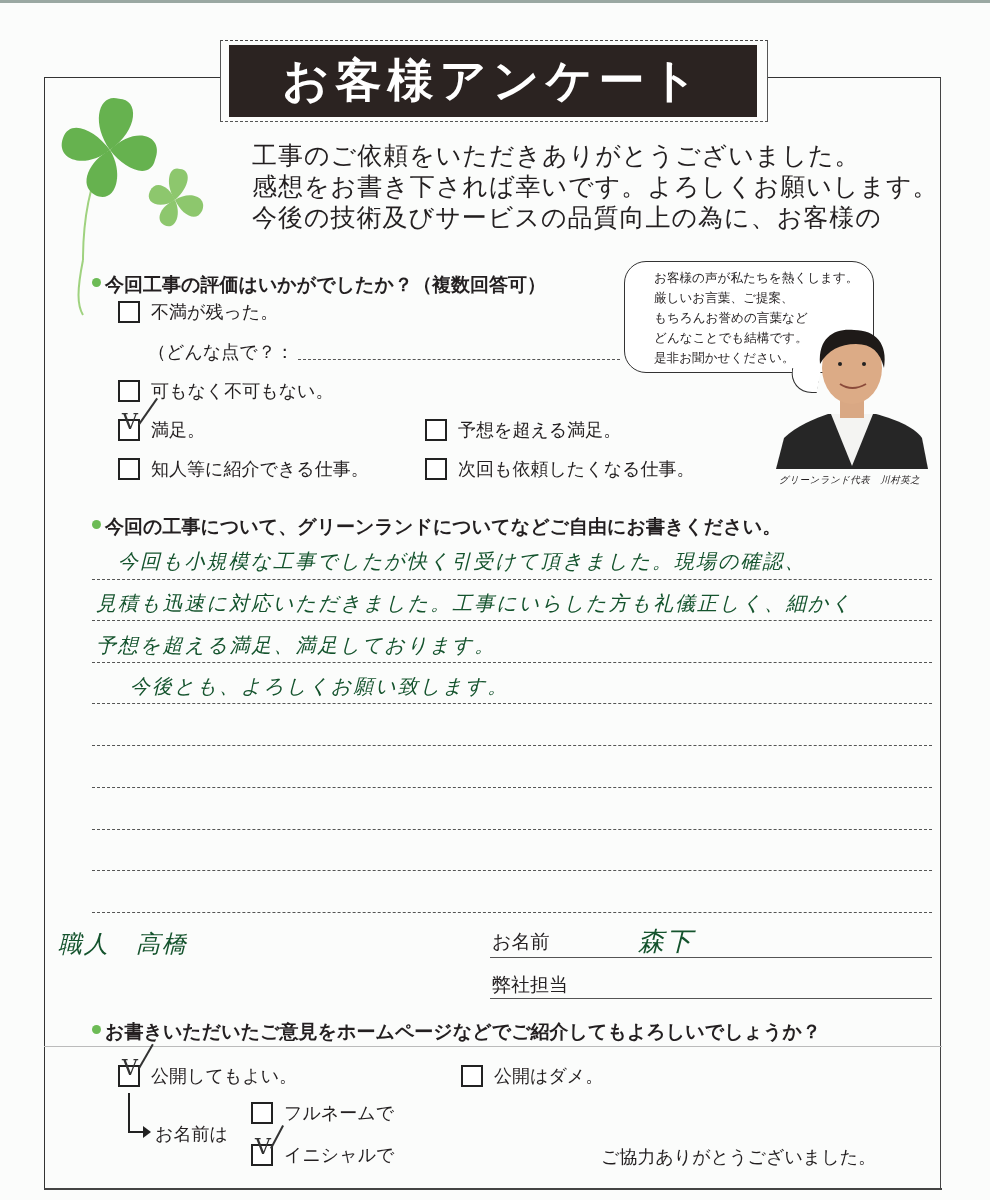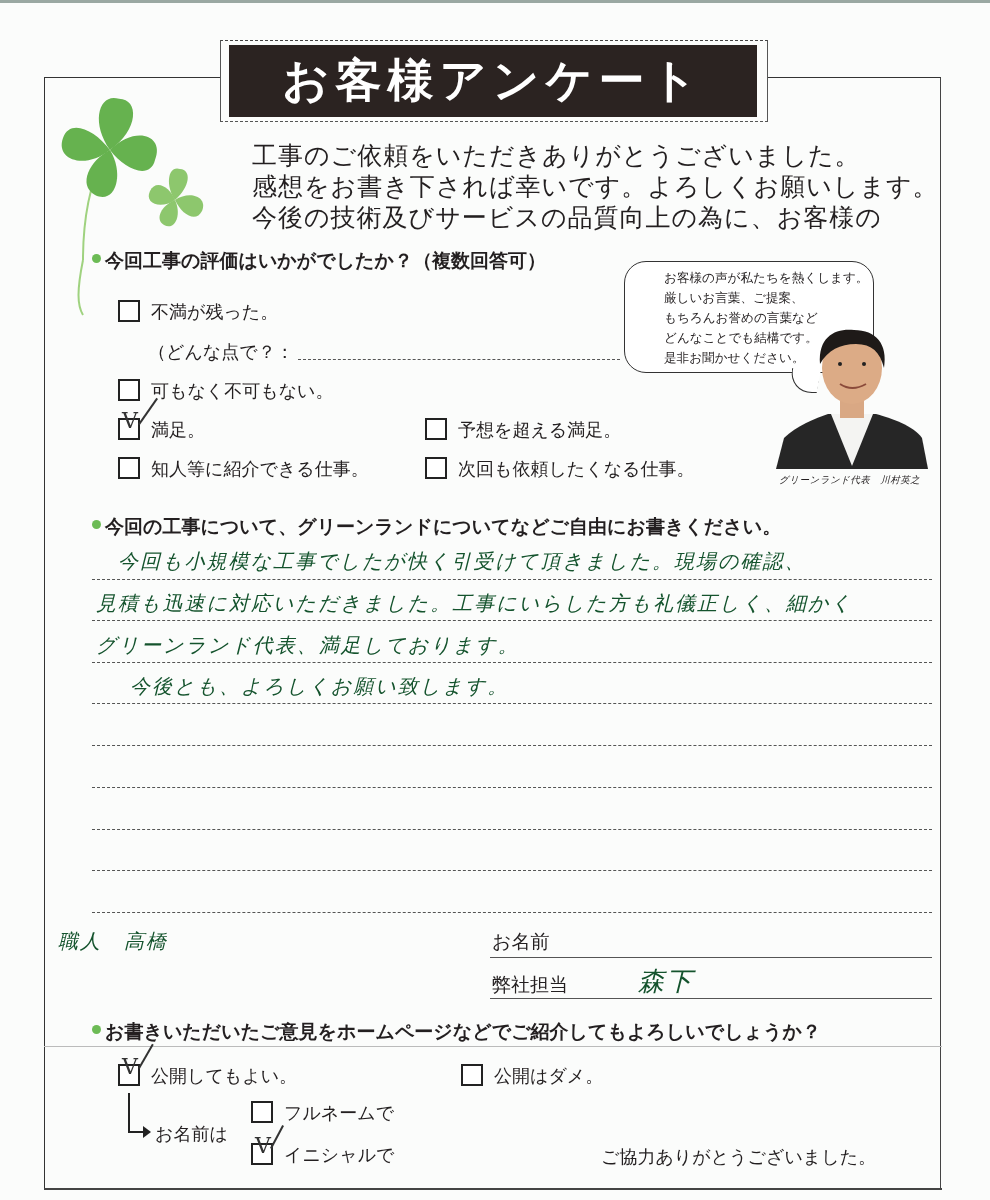--- a/index.html
+++ b/index.html
@@ -30,31 +30,31 @@
     display:flex; align-items:center; justify-content:center;
     font-size:46px; font-weight:bold; letter-spacing:6px;
   }
 
   .intro { position:absolute; left:236px; top:140px; font-size:25px; line-height:31px; letter-spacing:1px;margin-left:16px; }
   .intro div { white-space:nowrap; }
 
   .q-head { position:absolute; font-size:19px; font-weight:bold; white-space:nowrap; }
   .q-head .dot { display:inline-block; width:9px; height:9px; border-radius:50%; background:#6cbb55; margin-right:4px; vertical-align:middle; position:relative; top:-3px; }
 
-  .opt { position:absolute; font-size:18px; white-space:nowrap; display:flex; }
+  .opt { position:absolute; font-size:18px; white-space:nowrap; display:flex; align-items:center; }
   .cb { width:22px; height:22px; border:2px solid #222; box-sizing:border-box; margin-right:11px; position:relative; background:#fff; flex:none; }
   .cb .check { position:absolute; left:2px; top:-10px; font-size:22px; font-family:"DejaVu Serif", serif; color:#333; line-height:1; }
   .sub-reason { position:absolute; left:148px; top:340px; font-size:18px; white-space:nowrap; display:flex; align-items:flex-end; }
   .sub-reason .line { display:inline-block; width:322px; border-bottom:1.5px dashed #555; margin:0 6px 4px 4px; }
 
   
   .bubble {
     position:absolute; left:624px; top:261px; width:250px; height:112px;
     border:1.5px solid #333; border-radius:22px; background:#fff;
-    padding:6px 10px 0 39px; box-sizing:border-box; font-size:12.6px; line-height:20px;
+    padding:6px 10px 0 29px; box-sizing:border-box; font-size:12.6px; line-height:20px;
   }
   .bubble div { white-space:nowrap; }
   .bubble-tail { position:absolute; left:790px; top:368px; width:28px; height:24px; border-left:1.5px solid #333; border-bottom:1.5px solid #333; border-bottom-left-radius:24px; background:#fff; transform:skewX(-10deg); }
   .photo { position:absolute; left:776px; top:326px; width:152px; height:143px; }
   .caption { position:absolute; left:779px; top:474px; font-size:9.5px; white-space:nowrap; letter-spacing:0.5px;font-style:italic; }
 
   
   .rule { position:absolute; left:92px; width:840px; border-top:1.5px dashed #555; height:0; }
   .hw { position:absolute; font-family:Liberation Serif, serif; font-style:italic; color:#14532d; white-space:nowrap; font-size:21px; letter-spacing:2px; }
 
@@ -92,21 +92,21 @@
 
 <div class="banner-outer"></div>
 <div class="banner">お客様アンケート</div>
 
 <div class="intro">
   <div>工事のご依頼をいただきありがとうございました。</div>
   <div>感想をお書き下されば幸いです。よろしくお願いします。</div>
   <div>今後の技術及びサービスの品質向上の為に、お客様の</div>
 </div>
 
-<div class="q-head" style="left:92px;top:248px">
+<div class="q-head" style="left:92px;top:272px">
   <span class="dot"></span><span>今回工事の評価はいかがでしたか？（複数回答可）</span>
 </div>
 
 <div class="opt" style="left:118px;top:300px">
   <span class="cb"></span>
   <span>不満が残った。</span>
 </div>
 <div class="sub-reason">
   <span>（どんな点で？：</span>
   <span class="line"></span>
@@ -165,28 +165,28 @@
 <div class="rule" style="top:662px"></div>
 <div class="rule" style="top:703px"></div>
 <div class="rule" style="top:745px"></div>
 <div class="rule" style="top:787px"></div>
 <div class="rule" style="top:829px"></div>
 <div class="rule" style="top:870px"></div>
 <div class="rule" style="top:912px"></div>
 
 <div class="hw" style="left:96px;top:548px;font-size:20px">　今回も小規模な工事でしたが快く引受けて頂きました。現場の確認、</div>
 <div class="hw" style="left:96px;top:590px;font-size:20px">見積も迅速に対応いただきました。工事にいらした方も礼儀正しく、細かく</div>
-<div class="hw" style="left:96px;top:632px;font-size:20px">グリーンランド代表、満足しております。</div>
+<div class="hw" style="left:96px;top:632px;font-size:20px">予想を超える満足、満足しております。</div>
 <div class="hw" style="left:108px;top:673px;font-size:20px">　今後とも、よろしくお願い致します。</div>
 
-<div class="hw" style="left:58px;top:928px;font-size:20px">職人　高橋</div>
+<div class="hw" style="left:58px;top:928px;font-size:24px">職人　高橋</div>
 <div class="sig-label" style="left:492px;top:929px">お名前</div>
 <div class="sig-line" style="top:957px"></div>
 <div class="sig-label" style="left:492px;top:972px">弊社担当</div>
-<div class="hw" style="left:638px;top:964px;font-size:26px">森下</div>
+<div class="hw" style="left:638px;top:924px;font-size:26px">森下</div>
 <div class="sig-line" style="top:998px"></div>
 
 <div class="q-head" style="left:92px;top:1019px">
   <span class="dot"></span><span>お書きいただいたご意見をホームページなどでご紹介してもよろしいでしょうか？</span>
 </div>
 <div style="position:absolute;left:44px;top:1046px;width:898px;border-top:1px solid #bbb"></div>
 
 <div class="opt" style="left:118px;top:1064px">
   <span class="cb">
       <span class="check">V</span>

